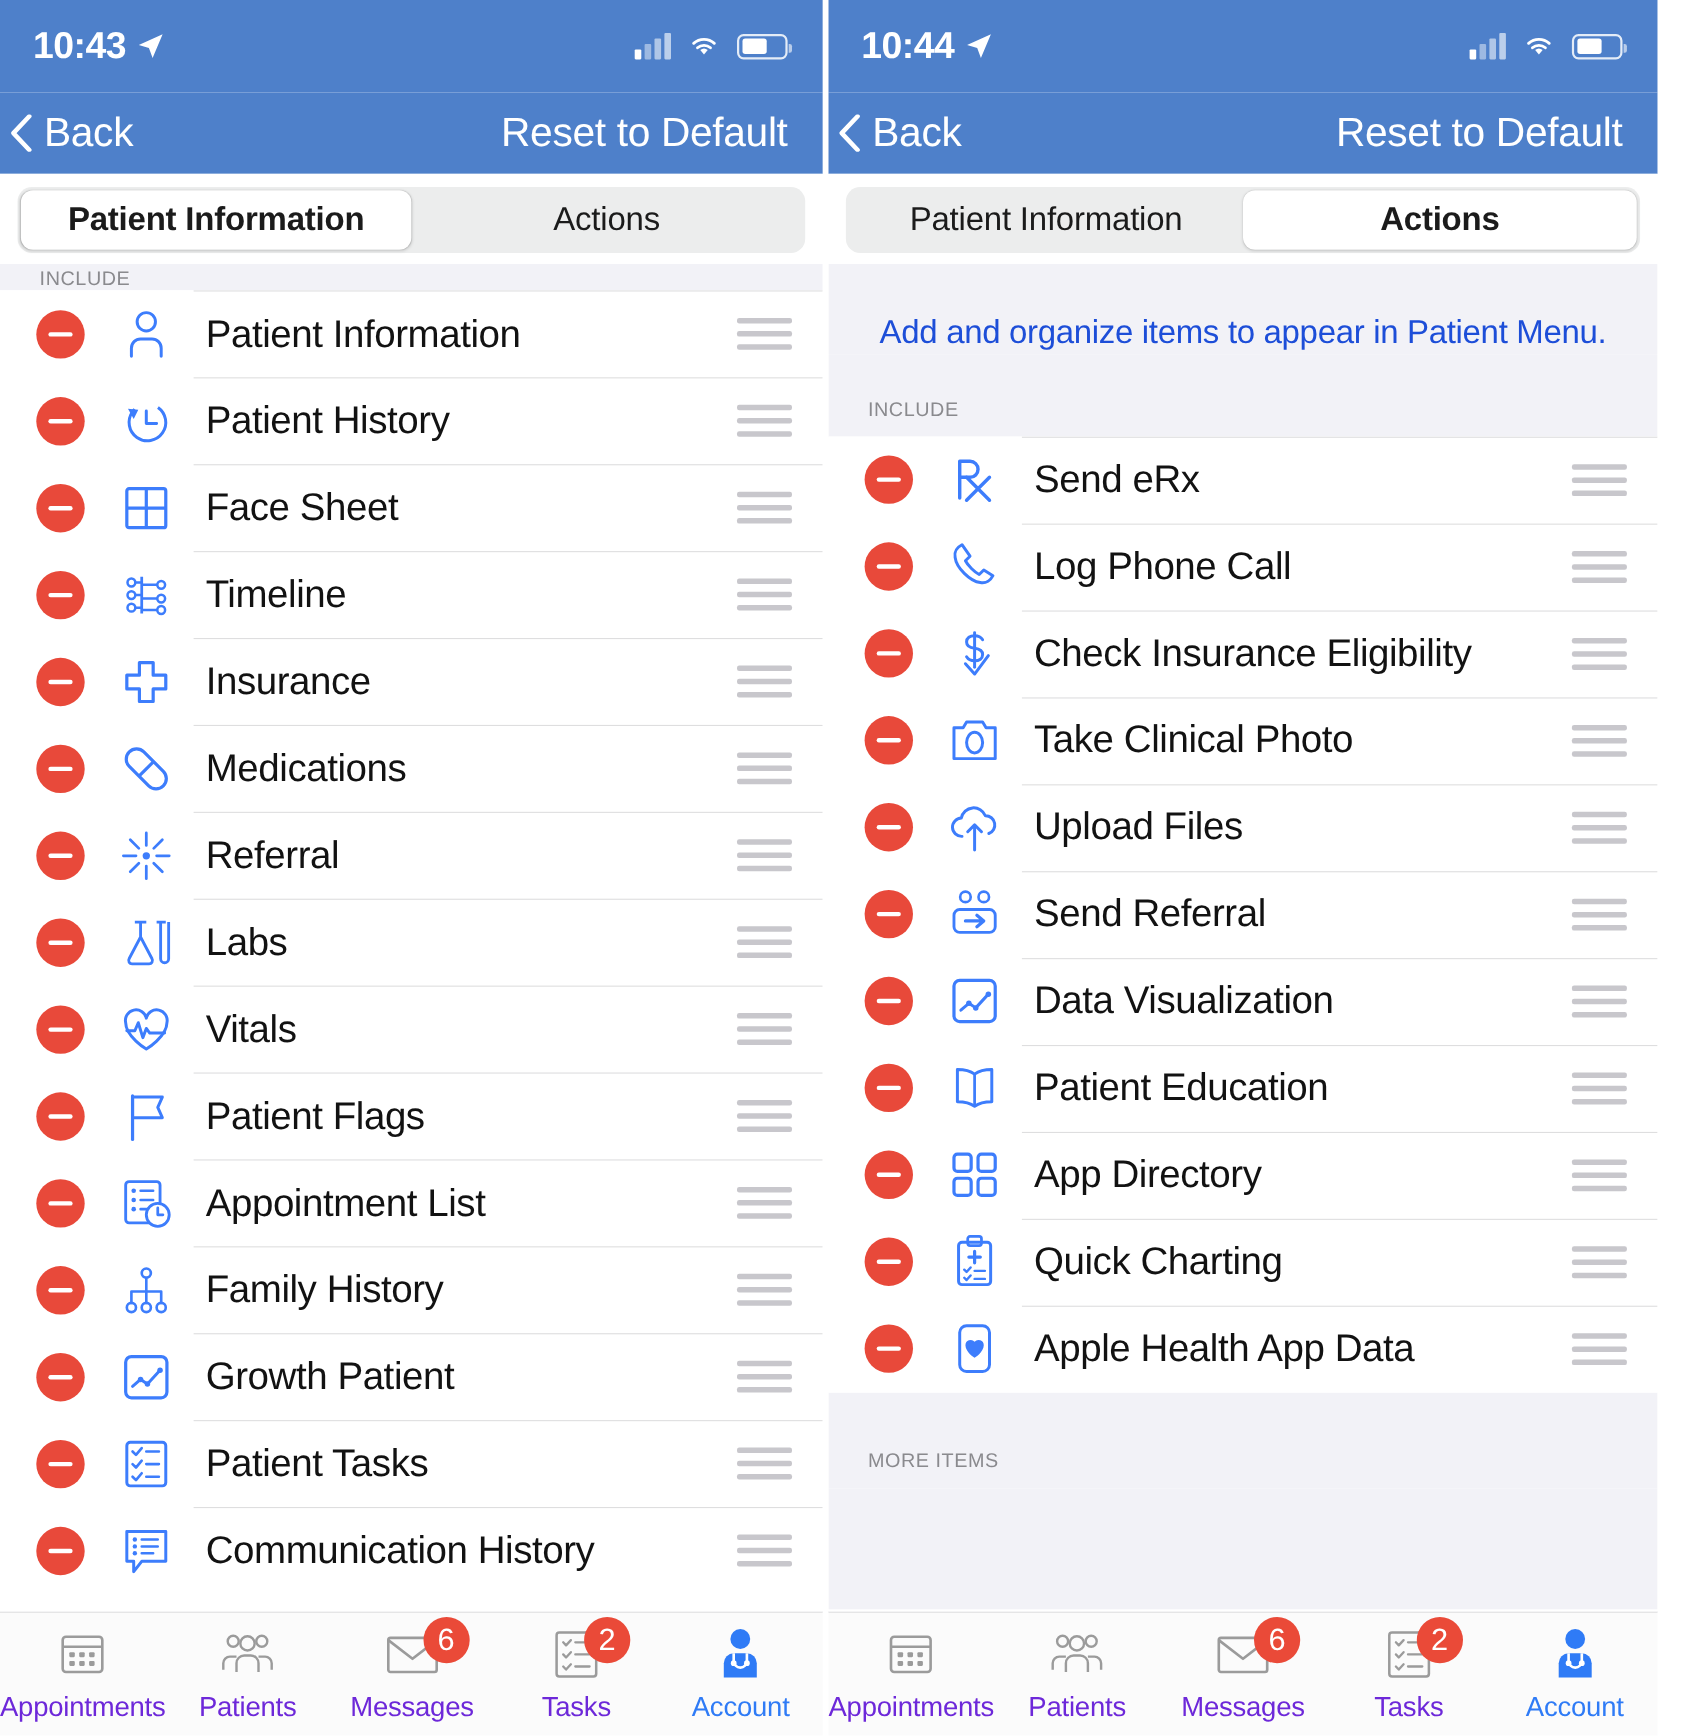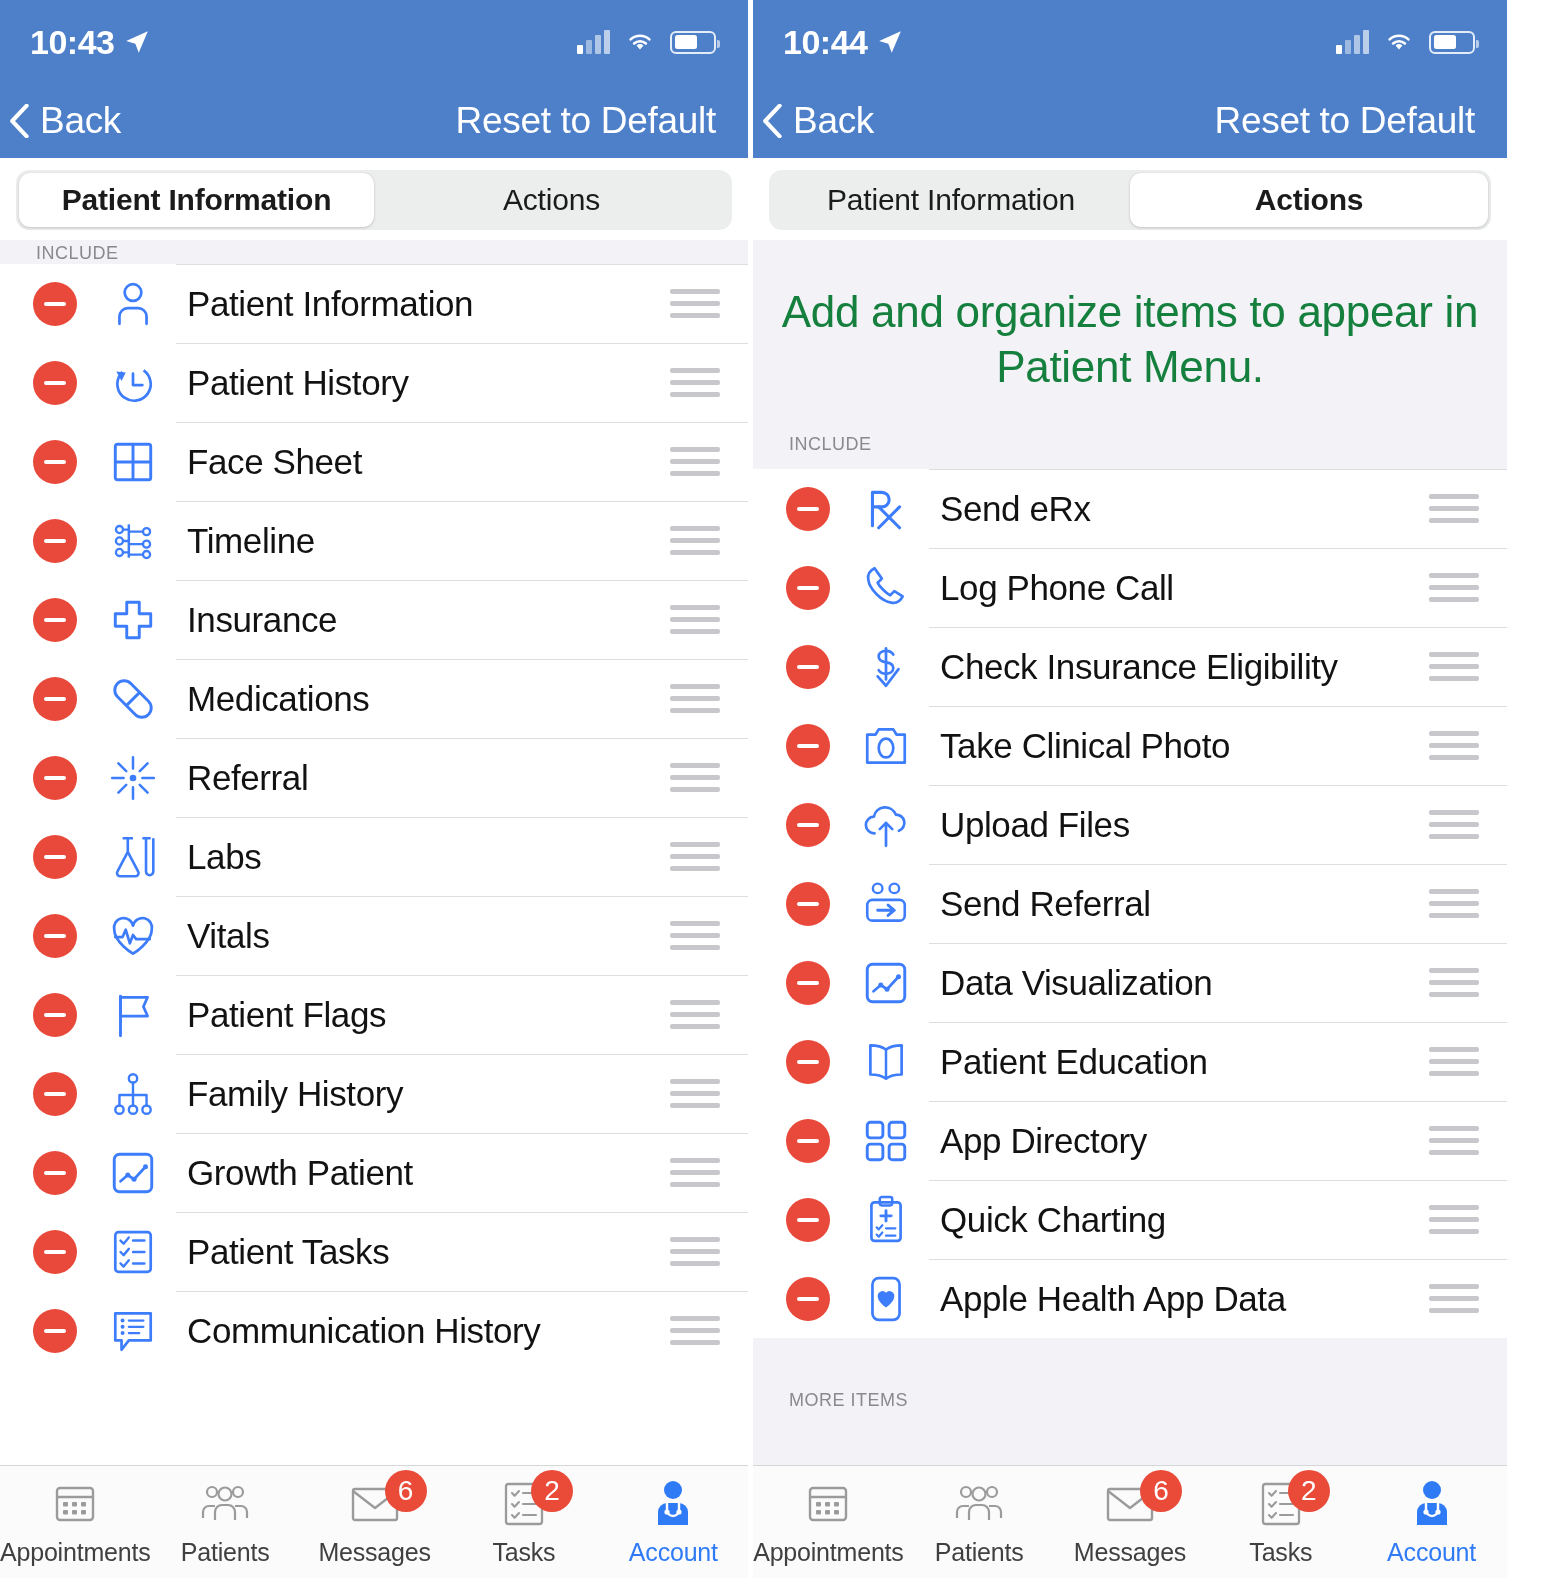--- a/index.html
+++ b/index.html
@@ -66,21 +66,21 @@
   }
   .seg-btn.active { background:#fff; font-weight: 700;
     box-shadow: 0 1px 3px rgba(0,0,0,.16), 0 0 1px rgba(0,0,0,.14); }
 
   
   .body { flex: 1 1 auto; position: relative; overflow: hidden; background:#fff; }
 
   .intro {
     background:#f2f2f7; padding: 44px 22px 0; text-align:center;
   }
-  .intro-text { font-size: 44px; color:#15803d; letter-spacing: -0.3px; line-height: 1.25; }
+  .intro-text { font-size: 30px; color:#1d4ed8; letter-spacing: -0.3px; line-height: 1.25; }
 
   .section-hdr {
     background:#f2f2f7; color:#8a8a8e; font-size: 18px;
     padding: 40px 36px 14px; letter-spacing: .5px;
   }
   .section-hdr.clipped { padding-top: 0; height: 24px; overflow: hidden;
     display:flex; align-items:flex-end; padding-bottom: 0; }
   .filler { background:#f2f2f7; }
 
   
@@ -117,21 +117,21 @@
 
   
   .tabbar {
     height: 113px; background:#fbfbfb; border-top:1px solid #d6d6d8;
     display:flex; align-items: flex-start; flex:none; padding-top: 10px;
   }
   .tab { flex:1; display:flex; flex-direction:column; align-items:center; gap: 6px;
     cursor:pointer; position: relative; }
   .tab-ico { height: 56px; display:flex; align-items:center; justify-content:center;
     position: relative; }
-  .tab-label { font-size: 25px; color:#404040; letter-spacing: -0.2px; }
+  .tab-label { font-size: 25px; color:#6d28d9; letter-spacing: -0.2px; }
   .tab.active .tab-label { color:#2f7bf6; }
   .badge {
     position:absolute; top: -6px; right: -26px; min-width: 42px; height: 42px;
     border-radius: 21px; background:#ea4a38; color:#fff; font-size: 28px;
     display:flex; align-items:center; justify-content:center; padding: 0 6px;
     font-weight: 500;
   }
 </style>
 </head>
 <body>
@@ -364,20 +364,46 @@
               <i></i>
               <i></i>
             </div>
           </div>
           <div class="row">
             <div class="minus-btn">
               <i></i>
             </div>
             <div class="row-icon">
               <svg width="50" height="50" viewBox="0 0 48 48">
+                <rect x="6" y="5" width="30" height="36" rx="3" fill="none" stroke="#3d7dfc" stroke-width="2.5"></rect>
+                <g fill="#3d7dfc">
+                  <circle cx="13" cy="13" r="2"></circle>
+                  <circle cx="13" cy="21" r="2"></circle>
+                  <circle cx="13" cy="29" r="2"></circle>
+                </g>
+                <g stroke="#3d7dfc" stroke-width="2.2" stroke-linecap="round">
+                  <path d="M19 13h11M19 21h11M19 29h6"></path>
+                </g>
+                <circle cx="34" cy="34" r="10" fill="#fff" stroke="#3d7dfc" stroke-width="2.5"></circle>
+                <path d="M34 28v6h4.5" fill="none" stroke="#3d7dfc" stroke-width="2.4" stroke-linecap="round" stroke-linejoin="round"></path>
+              </svg>
+            </div>
+            <div class="row-label">Appointment List</div>
+            <div class="drag">
+              <i></i>
+              <i></i>
+              <i></i>
+            </div>
+          </div>
+          <div class="row">
+            <div class="minus-btn">
+              <i></i>
+            </div>
+            <div class="row-icon">
+              <svg width="50" height="50" viewBox="0 0 48 48">
                 <circle cx="24" cy="9" r="4" fill="none" stroke="#3d7dfc" stroke-width="2.3"></circle>
                 <circle cx="11" cy="39" r="4" fill="none" stroke="#3d7dfc" stroke-width="2.3"></circle>
                 <circle cx="24" cy="39" r="4" fill="none" stroke="#3d7dfc" stroke-width="2.3"></circle>
                 <circle cx="37" cy="39" r="4" fill="none" stroke="#3d7dfc" stroke-width="2.3"></circle>
                 <path d="M24 13v12M11 25h26M11 25v10M24 25v10M37 25v10" fill="none" stroke="#3d7dfc" stroke-width="2.3" stroke-linecap="round"></path>
               </svg>
             </div>
             <div class="row-label">Family History</div>
             <div class="drag">
               <i></i>

